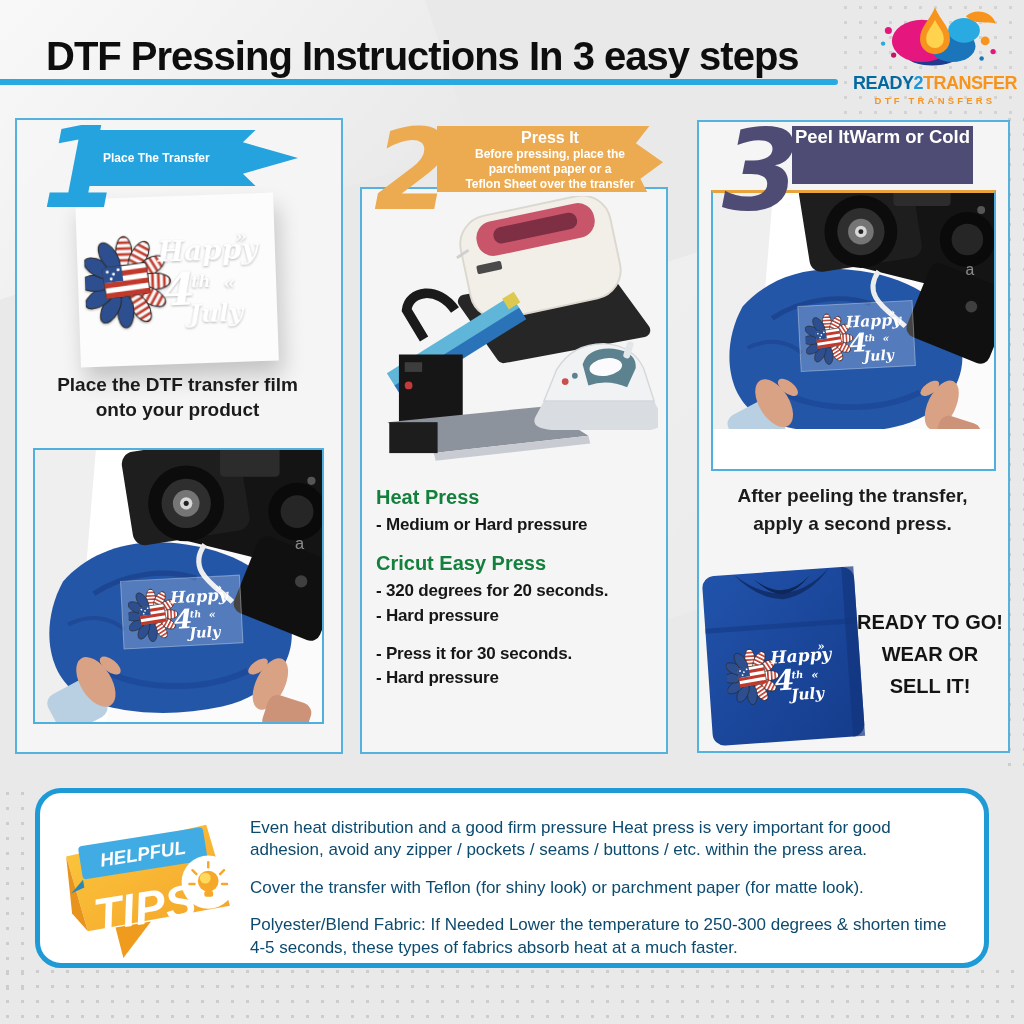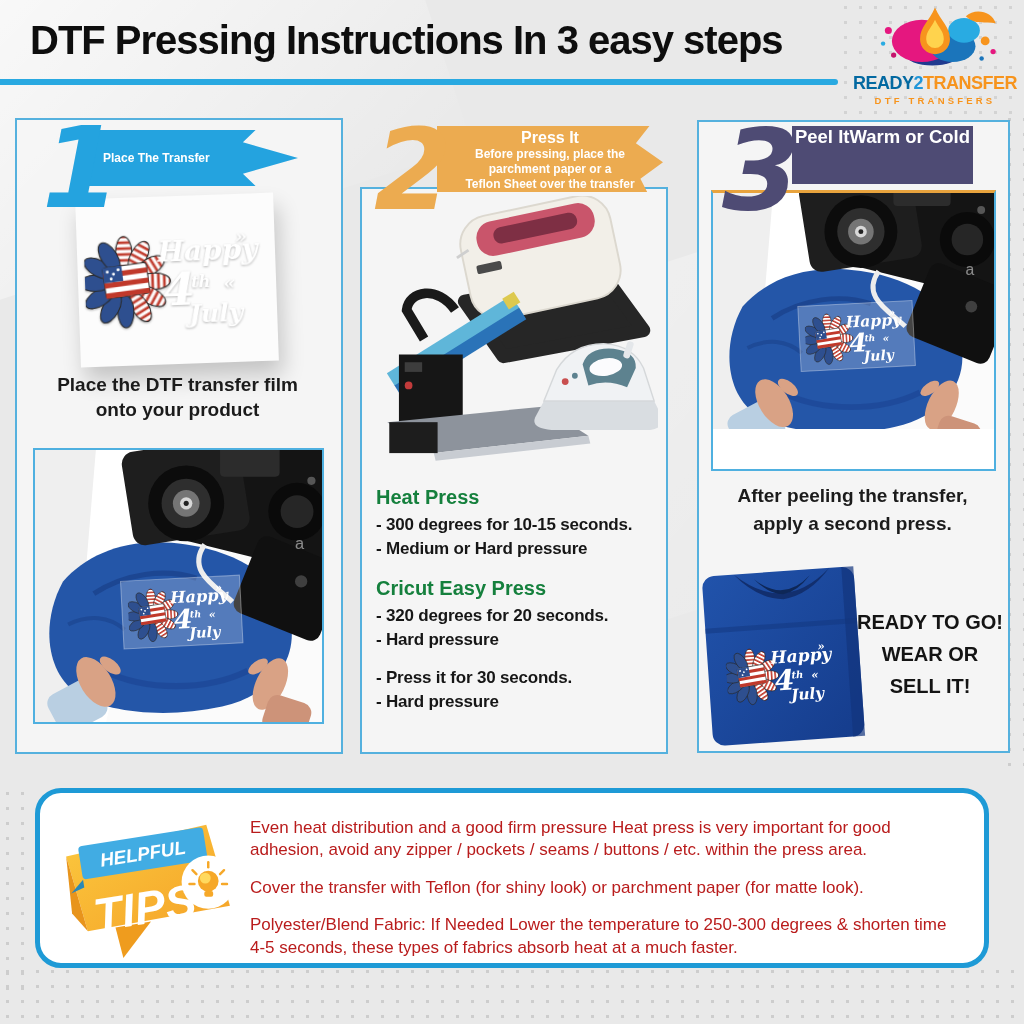--- a/index.html
+++ b/index.html
@@ -11,21 +11,21 @@
   #streak2{left:420px;top:260px;width:560px;height:340px;opacity:.45;}
   .dots{position:absolute;z-index:1;
         background-image:radial-gradient(circle,#cdcdcd 1.8px,rgba(0,0,0,0) 2px);
         background-size:15px 15px;}
   #dots-topright{left:838px;top:0;width:186px;height:118px;opacity:.8;}
   #dots-right{left:1002px;top:112px;width:22px;height:656px;}
   #dots-bottom{left:0;top:964px;width:1024px;height:60px;}
   #dots-left-tips{left:0;top:786px;width:34px;height:210px;}
 
   
-  #page-title{position:absolute;left:30px;top:18px;z-index:3;margin:0;
+  #page-title{position:absolute;left:30px;top:18px;z-index:3;margin:16px;
       font-size:40px;font-weight:800;letter-spacing:-1px;color:#0e0e0e;}
   #title-underline{position:absolute;left:0;top:79px;width:838px;height:6px;
       background:#29a9e1;border-radius:0 4px 4px 0;z-index:3;}
   #logo{position:absolute;left:850px;top:4px;width:170px;z-index:3;text-align:center;}
   #logo .brand{font-size:18px;font-weight:bold;letter-spacing:-.5px;line-height:1;}
   #logo .brand .p1{color:#0369a1;} #logo .brand .p2{color:#2196d9;} #logo .brand .p3{color:#f7941d;}
   #logo .tagline{font-size:9.5px;font-weight:bold;color:#f7941d;letter-spacing:3.2px;margin-top:3px;}
 
   
   .panel{position:absolute;border:2px solid #55b1de;background:rgba(245,245,245,.92);z-index:2;}
@@ -79,21 +79,21 @@
       font-size:19px;font-weight:bold;color:#1b1b1b;line-height:1.45;}
   #folded{position:absolute;left:699px;top:553px;width:176px;height:196px;z-index:4;}
   #ready-text{position:absolute;left:852px;top:606px;width:156px;text-align:center;z-index:4;
       font-size:20px;font-weight:bold;color:#141414;line-height:1.6;}
 
   
   #tips-box{position:absolute;left:35px;top:788px;width:944px;height:170px;z-index:3;
       background:#fff;border:5px solid #1e9ad6;border-radius:26px;}
   #tips-badge{position:absolute;left:16px;top:18px;width:192px;height:148px;}
   #tips-text{position:absolute;left:210px;top:24px;width:712px;}
-  #tips-text p{margin:0 0 15px;font-size:17px;color:#b91c1c;line-height:1.32;}
+  #tips-text p{margin:0 0 15px;font-size:17px;color:#0c4a6e;line-height:1.32;}
 </style>
 </head>
 <body>
 
 <svg width="0" height="0" style="position:absolute" aria-hidden="true">
   <defs>
     <pattern id="pstripes" width="6" height="4" patternUnits="userSpaceOnUse">
       <rect width="6" height="4" fill="#ffffff"></rect>
       <rect y="1.2" width="6" height="1.8" fill="#c0392b"></rect>
     </pattern>
@@ -285,21 +285,20 @@
     <path d="M54,30 Q60,12 86,14 Q110,17 109,34 L100,54 Q80,45 60,52 Z" fill="#5d828f"></path>
     <ellipse cx="78" cy="33" rx="17" ry="9" transform="rotate(-9 78 33)" fill="#fbfbfd"></ellipse>
     <circle cx="36" cy="48" r="3.5" fill="#c94f4f"></circle>
       <circle cx="46" cy="42" r="3" fill="#5d828f"></circle>
     <rect x="98" y="6" width="7" height="18" rx="3" transform="rotate(18 101 15)" fill="#e4e7ea"></rect>
   </g>
 </svg>
 <div id="methods">
   <div class="method">
     <p class="name">Heat Press</p>
-    <p class="line">- 300 degrees for 10-15 seconds.</p>
     <p class="line">- Medium or Hard pressure</p>
   </div>
   <div class="method">
     <p class="name">Cricut Easy Press</p>
     <p class="line">- 320 degrees for 20 seconds.</p>
     <p class="line">- Hard pressure</p>
   </div>
   <div class="method">
     <p class="line">- Press it for 30 seconds.</p>
     <p class="line">- Hard pressure</p>

